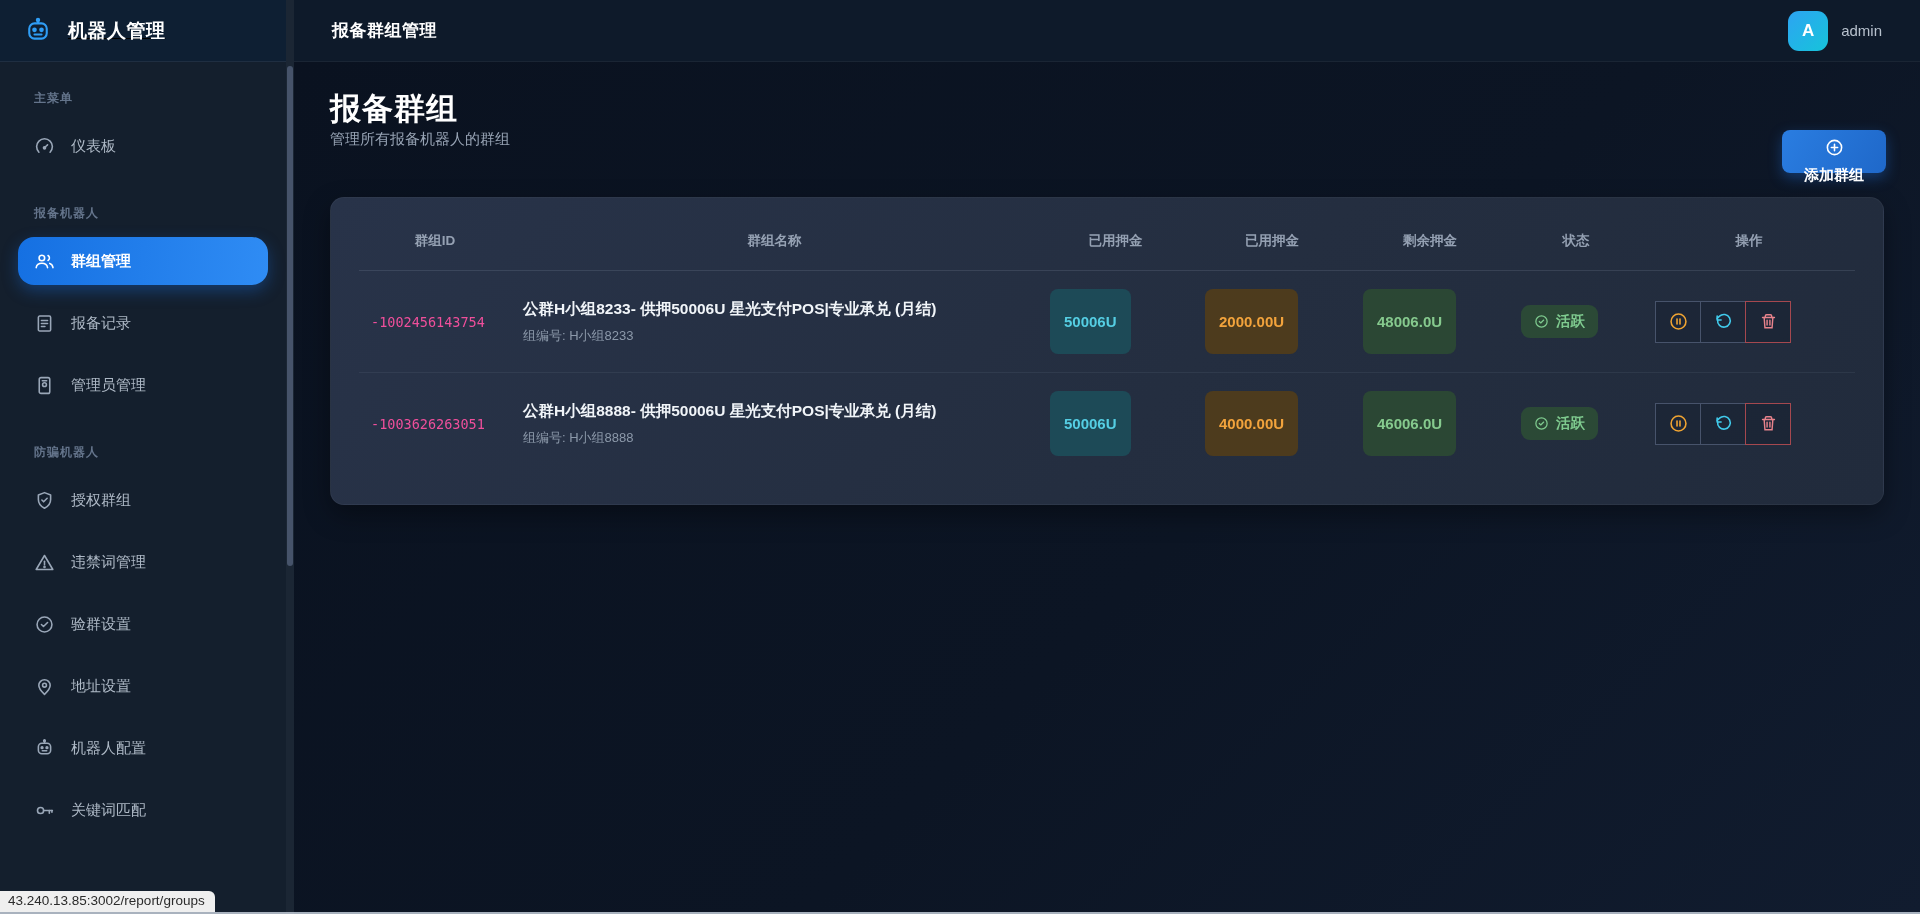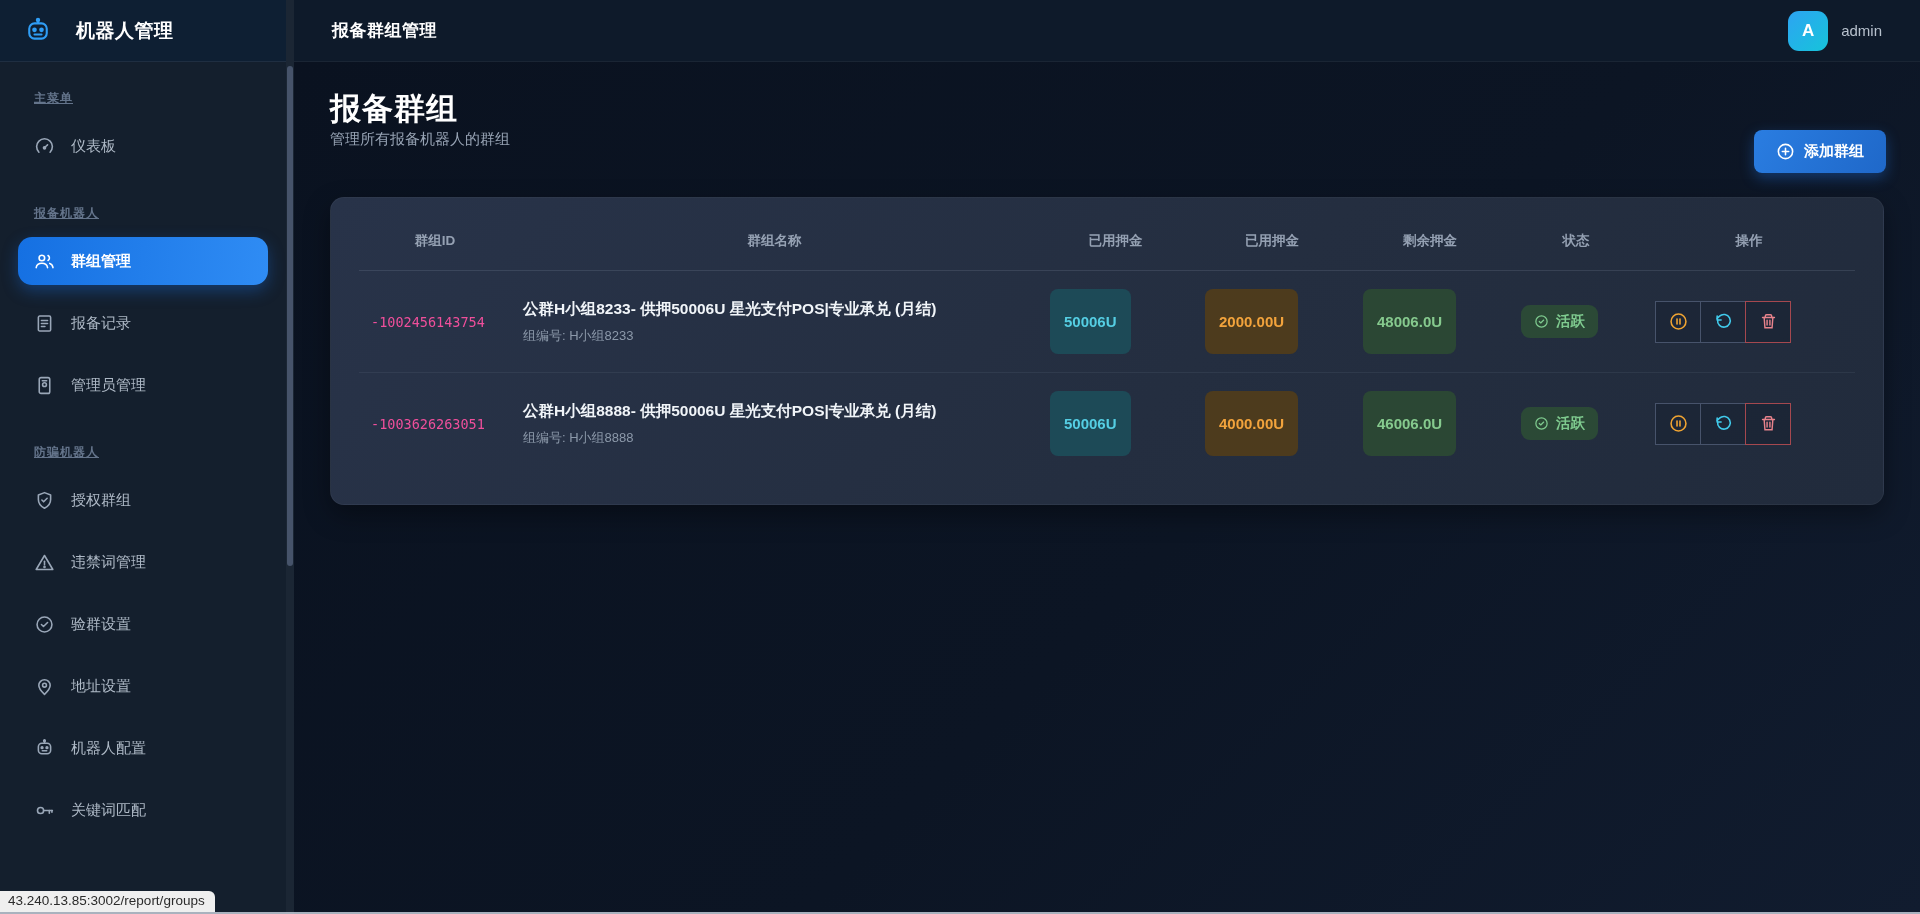--- a/index.html
+++ b/index.html
@@ -2,31 +2,31 @@
 <html><head>
 <meta charset="utf-8">
 <style>
   * { margin:0; padding:0; box-sizing:border-box; }
   html,body { width:1920px; height:914px; overflow:hidden;
     font-family:"Liberation Sans","DejaVu Sans",sans-serif; background:#0a1322; }
   body { display:flex; }
 
   
   .sidebar { width:286px; height:100%; background:#141f2d; flex-shrink:0; display:flex; flex-direction:column; }
-  .logo-area { height:62px; background:#0e1f33; display:flex; align-items:center; gap:24px;
-    padding:0 24px; border-bottom:1px solid rgba(255,255,255,.07); flex-shrink:0; }
+  .logo-area { height:62px; background:#0e1f33; display:flex; align-items:center; gap:16px;
+    padding:0 24px; border-bottom:1px solid rgba(255,255,255,.07); flex-shrink:0;text-decoration:underline; }
   .logo-area .logo-icon { color:#2f9df5; display:flex; }
   .logo-title { color:#ffffff; font-size:19px; font-weight:bold; letter-spacing:.5px; }
 
-  .section-label { margin:28px 0 8px 34px; font-size:12px; color:#64748b; font-weight:bold; letter-spacing:1px;text-decoration:underline; }
+  .section-label { margin:28px 0 8px 34px; font-size:12px; color:#64748b; font-weight:bold; letter-spacing:1px; }
   .nav-item { height:48px; margin:7px 18px; border-radius:14px; display:flex; align-items:center;
     gap:16px; padding:0 16px; color:#aeb9c6; font-size:15px; cursor:pointer; }
   .nav-item .icon { display:flex; color:#9aa7b8; }
   .nav-item.active { background:linear-gradient(95deg,#1570e2,#2f8cf4); color:#fff; font-weight:bold;
-    box-shadow:0 6px 16px rgba(25,115,230,.35); }
+    box-shadow:0 6px 16px rgba(25,115,230,.35);border-radius:16px; }
   .nav-item.active .icon { color:#fff; }
 
   
   .scrollbar { width:8px; height:100%; background:#1b2634; flex-shrink:0; position:relative; }
   .scrollbar .thumb { position:absolute; left:1px; top:66px; width:6px; height:500px;
     background:#46536a; border-radius:3px; }
 
   
   .main { flex:1; height:100%; display:flex; flex-direction:column; }
   .topbar { height:62px; background:#0e1a2a; border-bottom:1px solid rgba(255,255,255,.05);
@@ -38,21 +38,21 @@
   .user-name { color:#b7c1cd; font-size:15px; }
 
   .content { flex:1; position:relative; padding:26px 36px;
     background:linear-gradient(135deg,#0a1220 0%,#0c1524 55%,#111c2f 100%); }
   .page-title { color:#ffffff; font-size:31px; font-weight:bold; letter-spacing:1px; }
   .page-subtitle { color:#97a3b4; font-size:15px; margin-top:0; }
   .add-btn { position:absolute; top:68px; right:34px; height:43px; padding:8px 22px;
     background:linear-gradient(120deg,#2a7de1,#1f68c9); border:none; border-radius:8px;
     display:inline-flex; align-items:center; gap:9px; color:#fff; font-size:15px; font-weight:bold;
     cursor:pointer; box-shadow:0 5px 14px rgba(30,110,215,.4);
-    font-family:"Liberation Sans","DejaVu Sans",sans-serif; }
+    font-family:"Liberation Sans","DejaVu Sans",sans-serif;flex-direction:column; }
   .add-btn .icon { display:flex; }
 
   
   .card { margin-top:48px; background:linear-gradient(135deg,#283349 0%,#242e40 55%,#212b3c 100%);
     border:1px solid rgba(255,255,255,.04); border-radius:14px; padding:12px 28px 30px;
     min-height:296px; box-shadow:0 10px 26px rgba(0,0,0,.35); }
   table { width:100%; border-collapse:collapse; }
   th { text-align:center; font-size:13.5px; color:#95a1b3; font-weight:bold; padding:22px 12px 20px; }
   thead tr { border-bottom:1px solid rgba(148,163,184,.18); }
   tbody tr { border-bottom:1px solid rgba(148,163,184,.10); }

